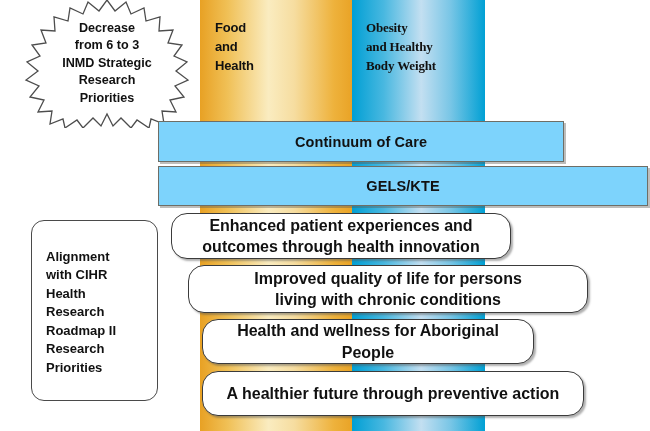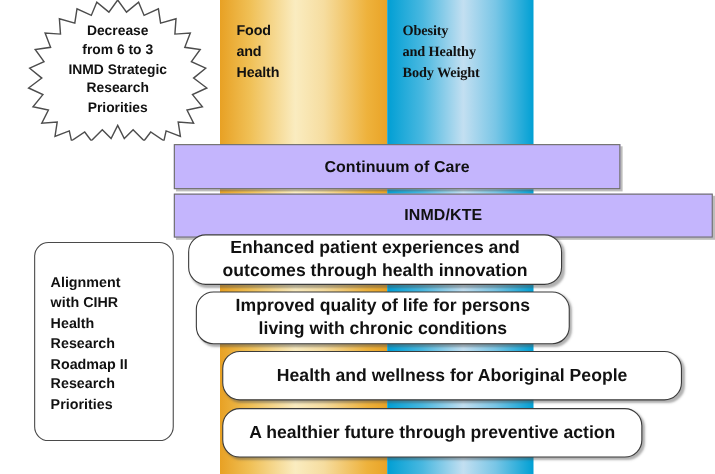--- a/index.html
+++ b/index.html
@@ -71,28 +71,27 @@
     font-size: 12.6px;
     font-weight: bold;
     color: #111111;
     line-height: 1.38;
     white-space: pre-line;
   }
 
   
   .ybar {
     position: absolute;
-    background: #c4b5fd;
+    background: #7dd3fc;
     border: 1.6px solid #6e6e66;
     box-shadow: 2px 2px 0 rgba(90,90,85,0.40);
     display: flex;
     align-items: center;
     justify-content: center;
     box-sizing: border-box;
-    margin-top: 10px;
   }
   .ybar-label {
     font-size: 14.5px;
     font-weight: bold;
     color: #111111;
     letter-spacing: 0.1px;
   }
   .ybar-continuum { left: 158px; top: 121px; width: 406px; height: 41px; }
   .ybar-gels      { left: 158px; top: 166px; width: 490px; height: 40px; }
 
@@ -135,22 +134,22 @@
   }
   .pill-label {
     font-size: 16px;
     font-weight: bold;
     color: #111111;
     line-height: 1.32;
     white-space: pre-line;
     padding: 0 10px;
   }
   .pill-1 { left: 171px; top: 213px; width: 340px; height: 46px; }
-  .pill-2 { left: 178px; top: 265px; width: 340px; height: 48px; }
-  .pill-3 { left: 202px; top: 319px; width: 418px; height: 45px; }
+  .pill-2 { left: 188px; top: 265px; width: 400px; height: 48px; }
+  .pill-3 { left: 202px; top: 319px; width: 332px; height: 45px; }
   .pill-4 { left: 202px; top: 371px; width: 382px; height: 45px; }
 </style>
 </head>
 <body>
 
 <div id="canvas">
 
   <div class="column col-food">
     <div class="col-label">Food
 and
@@ -170,21 +169,21 @@
 from 6 to 3
 INMD Strategic
 Research
 Priorities</div>
   </div>
 
   <div class="ybar ybar-continuum">
     <span class="ybar-label">Continuum of Care</span>
   </div>
   <div class="ybar ybar-gels">
-    <span class="ybar-label">INMD/KTE</span>
+    <span class="ybar-label">GELS/KTE</span>
   </div>
 
   <div class="align-card">
     <div class="align-card-text">Alignment
 with CIHR
 Health
 Research
 Roadmap II
 Research
 Priorities</div>

